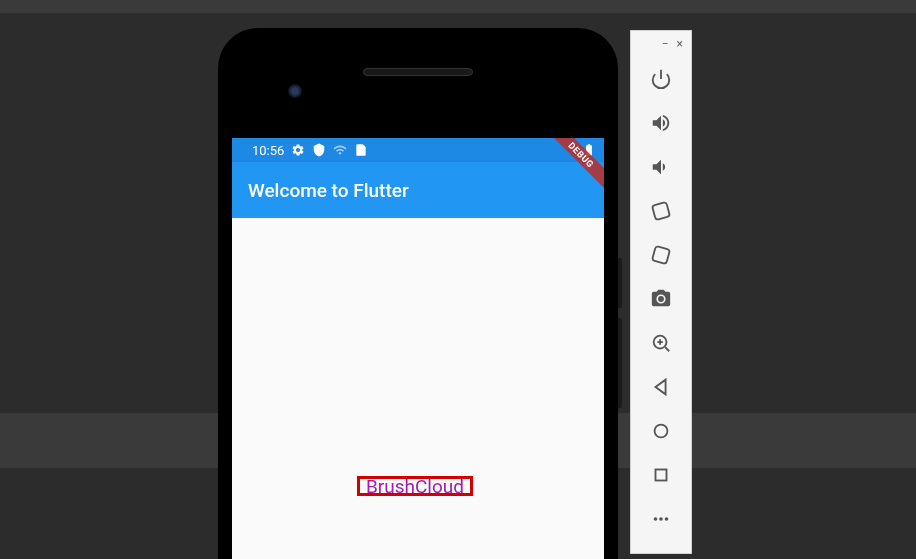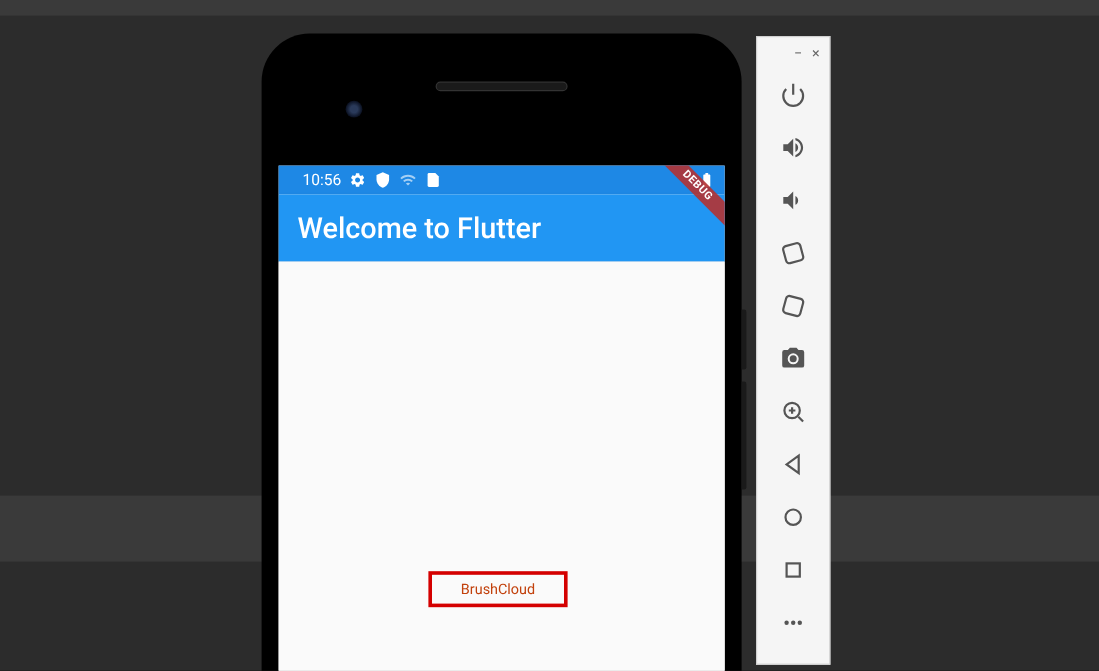--- a/index.html
+++ b/index.html
@@ -106,21 +106,21 @@
       gap: 4px;
     }
 
     .app-bar {
       height: 56px;
       background: #2196f3;
       display: flex;
       align-items: center;
       padding: 0 16px;
       color: #fff;
-      font-size: 24px;
+      font-size: 19px;
       font-weight: 500;
       position: relative;
       box-shadow: 0 2px 4px rgba(0,0,0,0.2);
     }
 
     .debug-banner {
       position: absolute;
       top: 0;
       right: 0;
       width: 70px;
@@ -150,27 +150,27 @@
       right: 0;
       bottom: 0;
       background: #fafafa;
     }
 
     .highlight-box {
       position: absolute;
       left: 125px;
       top: 258px;
       width: 116px;
-      height: 30px;
+      height: 20px;
       border: 3px solid #d40000;
       display: flex;
       align-items: center;
       justify-content: center;
-      font-size: 12px;
-      color: #c2410c;
+      font-size: 19px;
+      color: #a21caf;
       background: #fafafa;
     }
 
     
     .emulator-toolbar {
       position: absolute;
       left: 630px;
       top: 30px;
       width: 62px;
       background: #f5f5f5;

